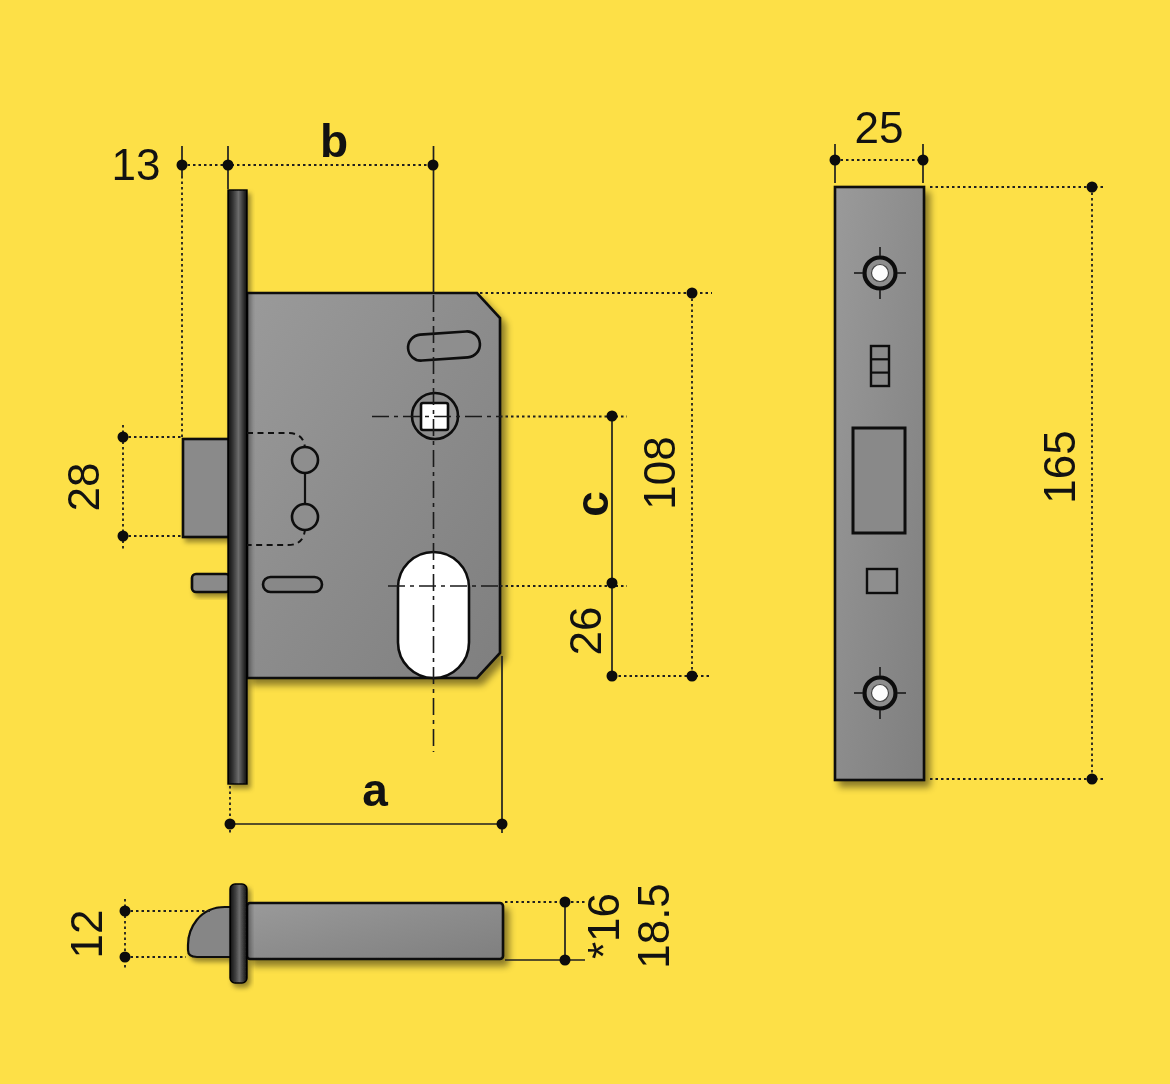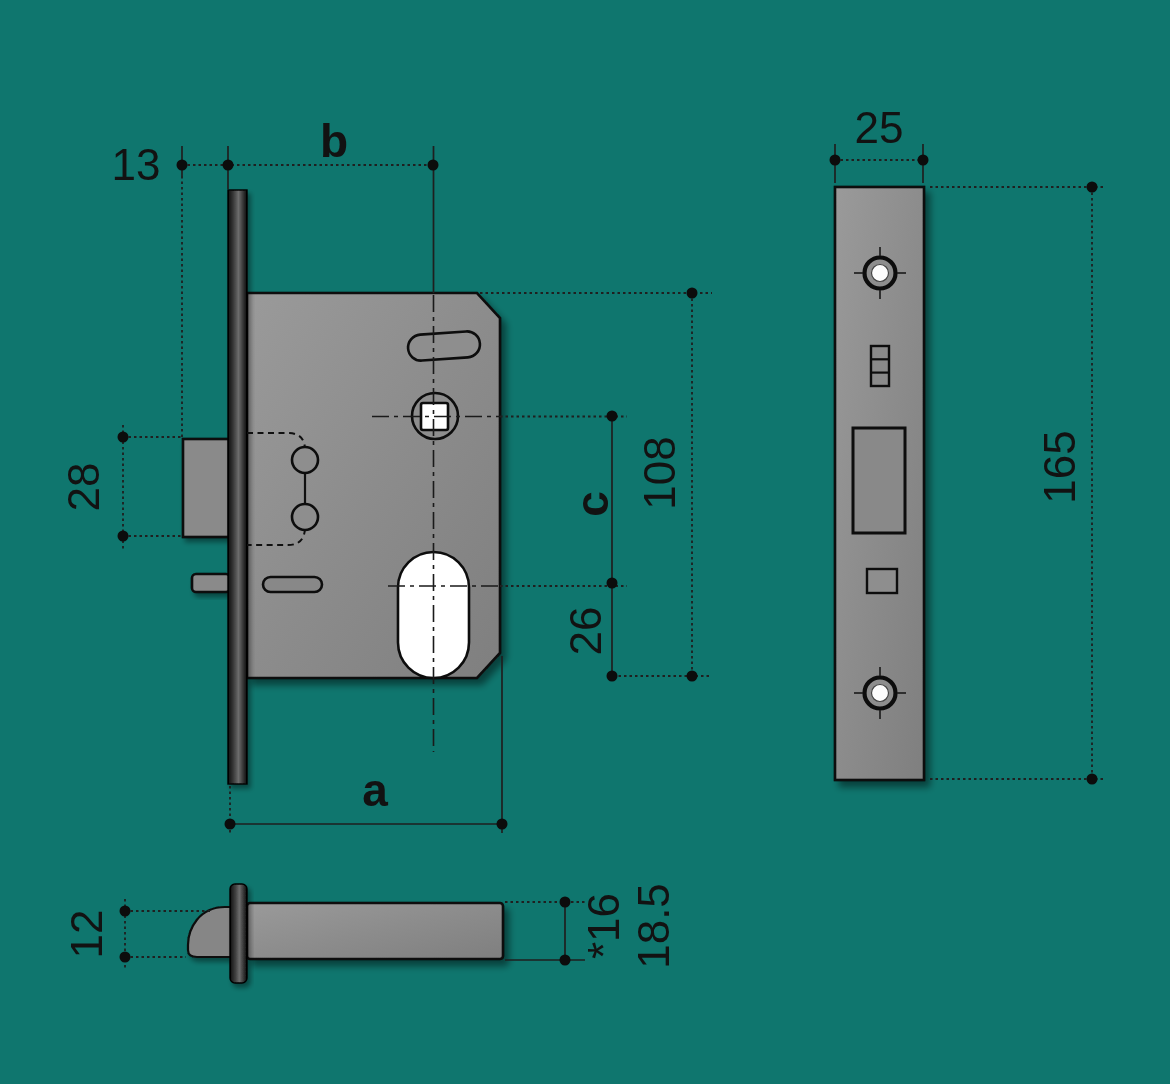--- a/index.html
+++ b/index.html
@@ -1,20 +1,20 @@
 <!DOCTYPE html>
 <html><head>
 <meta charset="utf-8">
 <style>
   html,body{margin:0;padding:0;background:#e8e8e8;}
   .stage{
     position:relative;
     width:1170px;height:1084px;
     margin:0 auto;
-    background:#0f766e;
+    background:#fde047;
     overflow:hidden;
     font-family:"Liberation Sans",sans-serif;
   }
   svg{display:block}
   
   .fine{stroke:#1f1f1f;stroke-width:1.8;fill:none;stroke-dasharray:2.5 3;}
   .thin{stroke:#1f1f1f;stroke-width:1.7;fill:none;}
   .cl{stroke:#1a1a1a;stroke-width:1.6;fill:none;stroke-dasharray:17 5 4 5;}
   .hid{stroke:#101010;stroke-width:2;fill:none;stroke-dasharray:6 4.5;}
   .out{stroke:#0d0d0d;stroke-width:2.6;}

